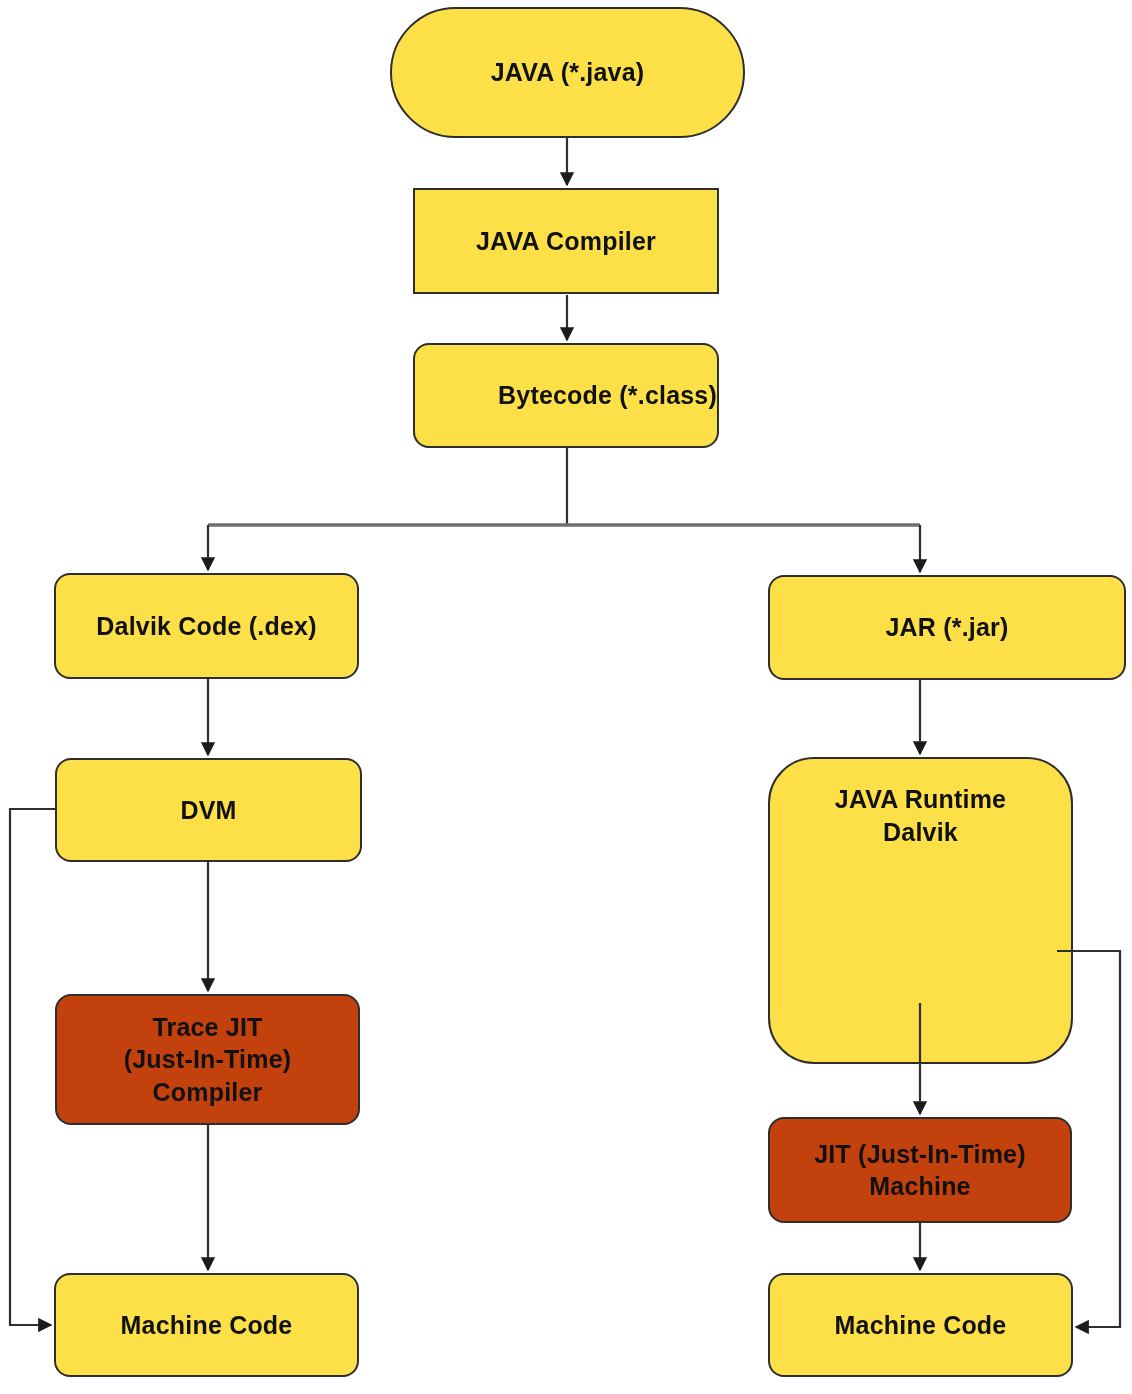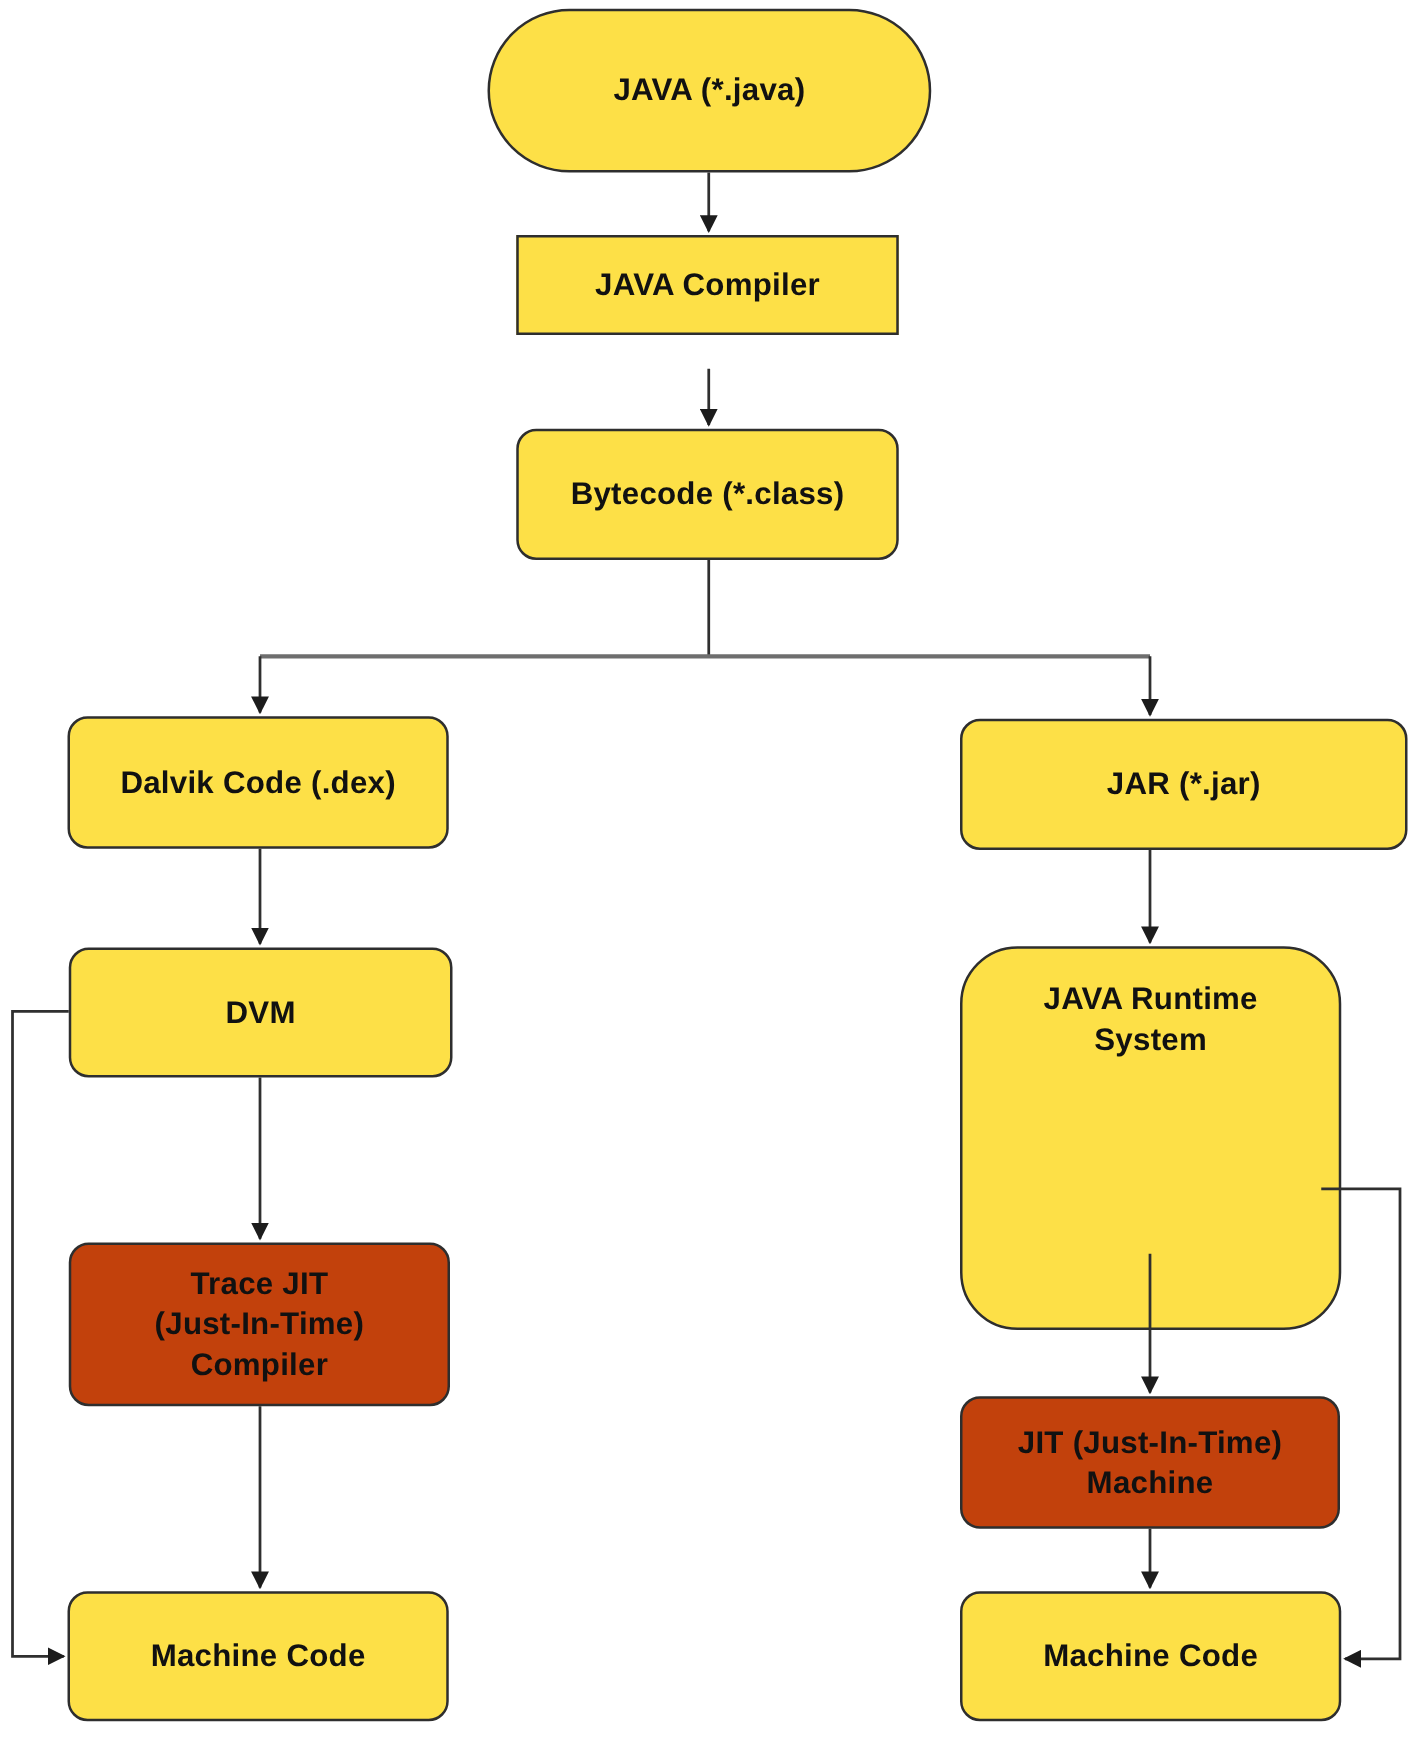--- a/index.html
+++ b/index.html
@@ -60,25 +60,25 @@
 </style>
 </head>
 <body>
 
 <div id="canvas">
 
   <div class="node stadium" style="left:390px; top:7px; width:355px; height:131px;">
     <span class="lbl">JAVA (*.java)</span>
   </div>
 
-  <div class="node rect" style="left:413px; top:188px; width:306px; height:80px;">
+  <div class="node rect" style="left:413px; top:188px; width:306px; height:106px;">
     <span class="lbl">JAVA Compiler</span>
   </div>
 
-  <div class="node rounded" style="left:413px; top:343px; width:306px; height:105px;">
+  <div class="node rounded" style="left:413px; top:343px; width:306px; height:105px;justify-content:flex-end;">
     <span class="lbl">Bytecode (*.class)</span>
   </div>
 
   <div class="node rounded" style="left:54px; top:573px; width:305px; height:106px;">
     <span class="lbl">Dalvik Code (.dex)</span>
   </div>
 
   <div class="node rounded" style="left:55px; top:758px; width:307px; height:104px;">
     <span class="lbl">DVM</span>
   </div>
@@ -92,21 +92,21 @@
   <div class="node rounded" style="left:54px; top:1273px; width:305px; height:104px;">
     <span class="lbl">Machine Code</span>
   </div>
 
   <div class="node rounded" style="left:768px; top:575px; width:358px; height:105px;">
     <span class="lbl">JAR (*.jar)</span>
   </div>
 
   <div class="node container-round align-top" style="left:768px; top:757px; width:305px; height:307px;">
     <span class="lbl">JAVA Runtime
-System</span>
+Dalvik</span>
   </div>
 
 
   <div class="node rounded highlight" style="left:768px; top:1117px; width:304px; height:106px;">
     <span class="lbl">JIT (Just-In-Time)
 Machine</span>
   </div>
 
   <div class="node rounded" style="left:768px; top:1273px; width:305px; height:104px;">
     <span class="lbl">Machine Code</span>

